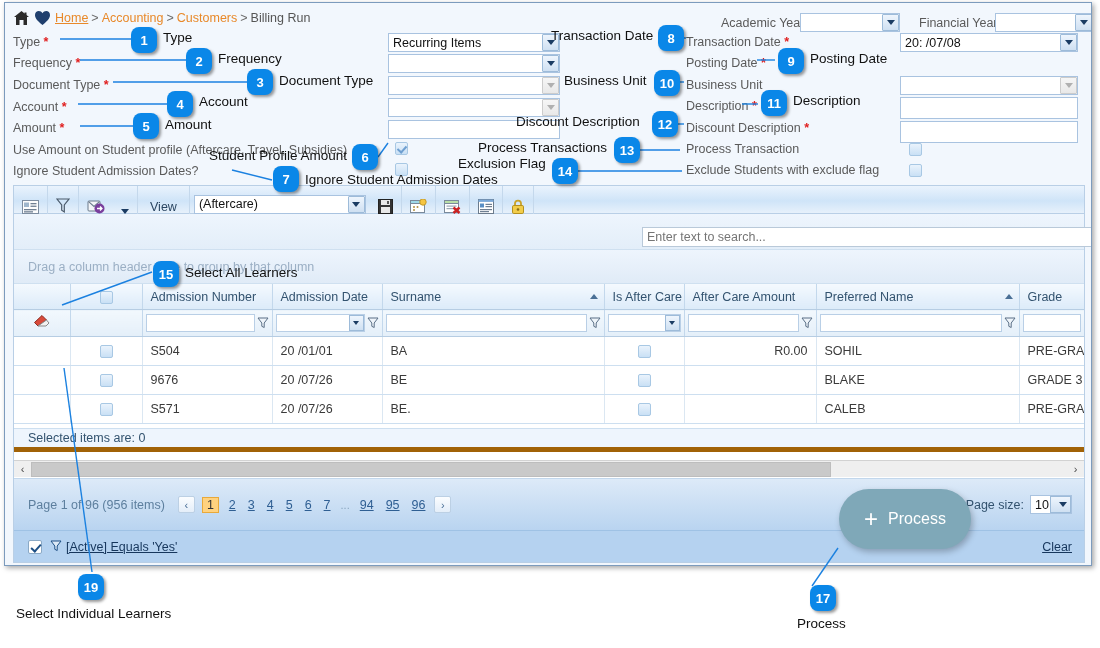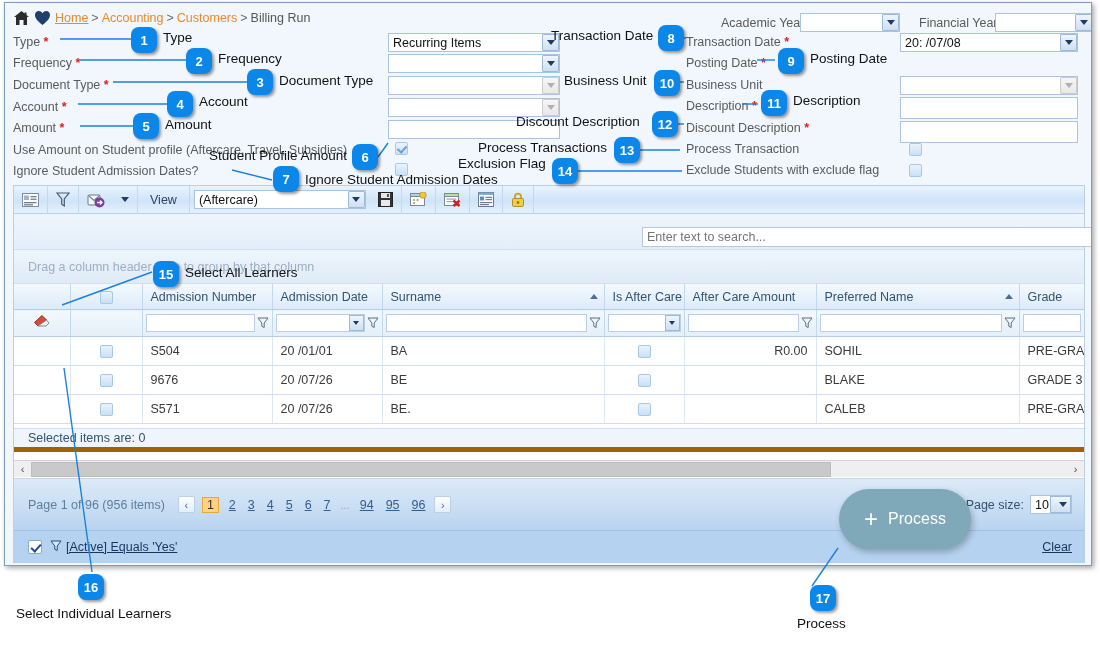--- a/index.html
+++ b/index.html
@@ -78,21 +78,21 @@
   .gridbox{
     position:absolute;left:8px;top:182px;width:1072px;height:378px;
     border:1px solid #b9cfe6;box-sizing:border-box;background:#fff;
   }
   .toolbar{
     height:28px;background:linear-gradient(#eaf3fd,#cfe4f8 55%,#e7f1fb);
     border-bottom:1px solid #b9cfe6;display:flex;align-items:center;
     box-sizing:border-box;
   }
   .tbcell{
-    height:28px;display:flex;align-items:center;justify-content:center;
+    height:28px;display:flex;align-items:flex-end;justify-content:center;
     border-right:1px solid #c4d8ec;box-sizing:border-box;padding:0 8px;
   }
   .tbcell.nb{border-right:none;}
   .tbcell.grow{flex:1;justify-content:flex-start;}
   .tb-lbl{font-size:12.5px;color:#2a4662;padding:0 4px;}
   .caret-sm{width:0;height:0;border-left:4px solid transparent;border-right:4px solid transparent;border-top:5px solid #1b3c63;}
 
   .searchrow{
     height:36px;background:linear-gradient(#eef5fd,#e3eef9);
     border-bottom:1px solid #cfe0f0;display:flex;align-items:center;
@@ -662,19 +662,19 @@
       <div class="callout" style="left: 761px; top: 90px;">11</div>
       <div class="ctext" style="left: 793px; top: 93px;">Description</div>
       <div class="callout" style="left: 652px; top: 111px;">12</div>
       <div class="ctext" style="left: 516px; top: 114px;">Discount Description</div>
       <div class="callout" style="left: 614px; top: 137px;">13</div>
       <div class="ctext" style="left: 478px; top: 140px;">Process Transactions</div>
       <div class="callout" style="left: 552px; top: 158px;">14</div>
       <div class="ctext" style="left: 458px; top: 156px;">Exclusion Flag</div>
       <div class="callout" style="left: 153px; top: 261px;">15</div>
       <div class="ctext" style="left: 185px; top: 265px;">Select All Learners</div>
-      <div class="callout" style="left: 78px; top: 574px;">16</div>
+      <div class="callout" style="left: 78px; top: 574px;">19</div>
       <div class="ctext" style="left: 16px; top: 606px;">Select Individual Learners</div>
       <div class="callout" style="left: 810px; top: 585px;">17</div>
       <div class="ctext" style="left: 797px; top: 616px;">Process</div>
     </div>
 
 </div>
 
 </body></html>

